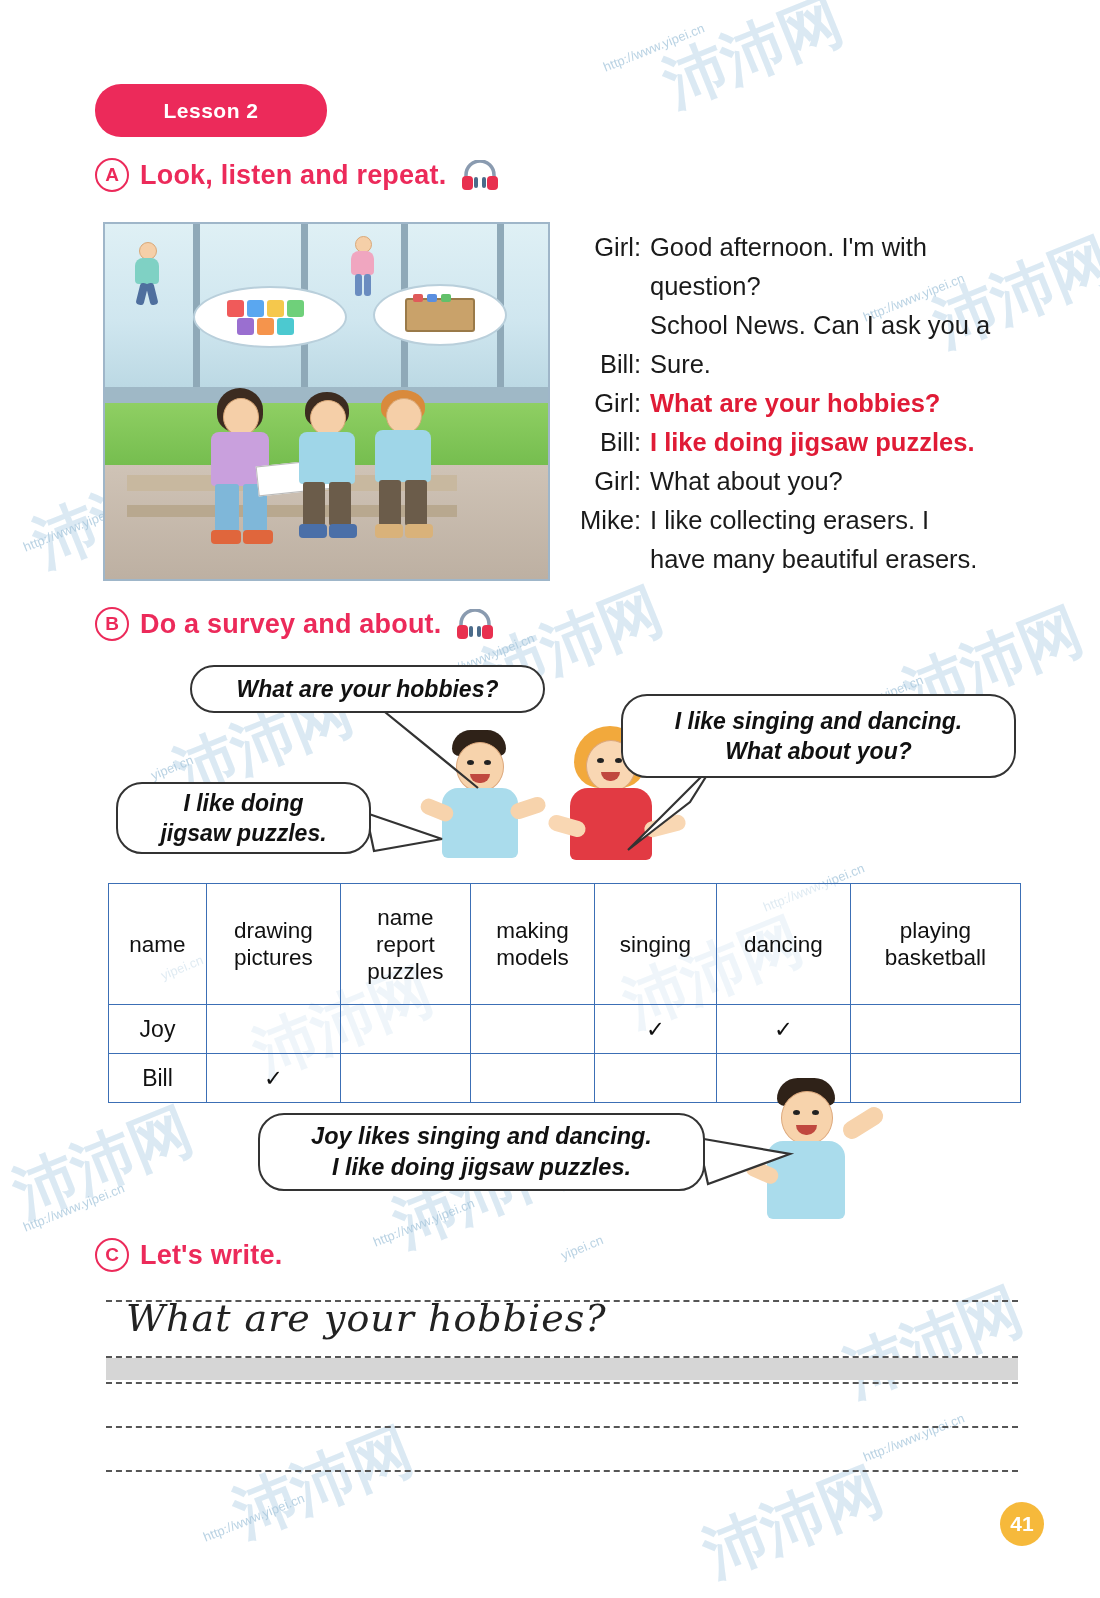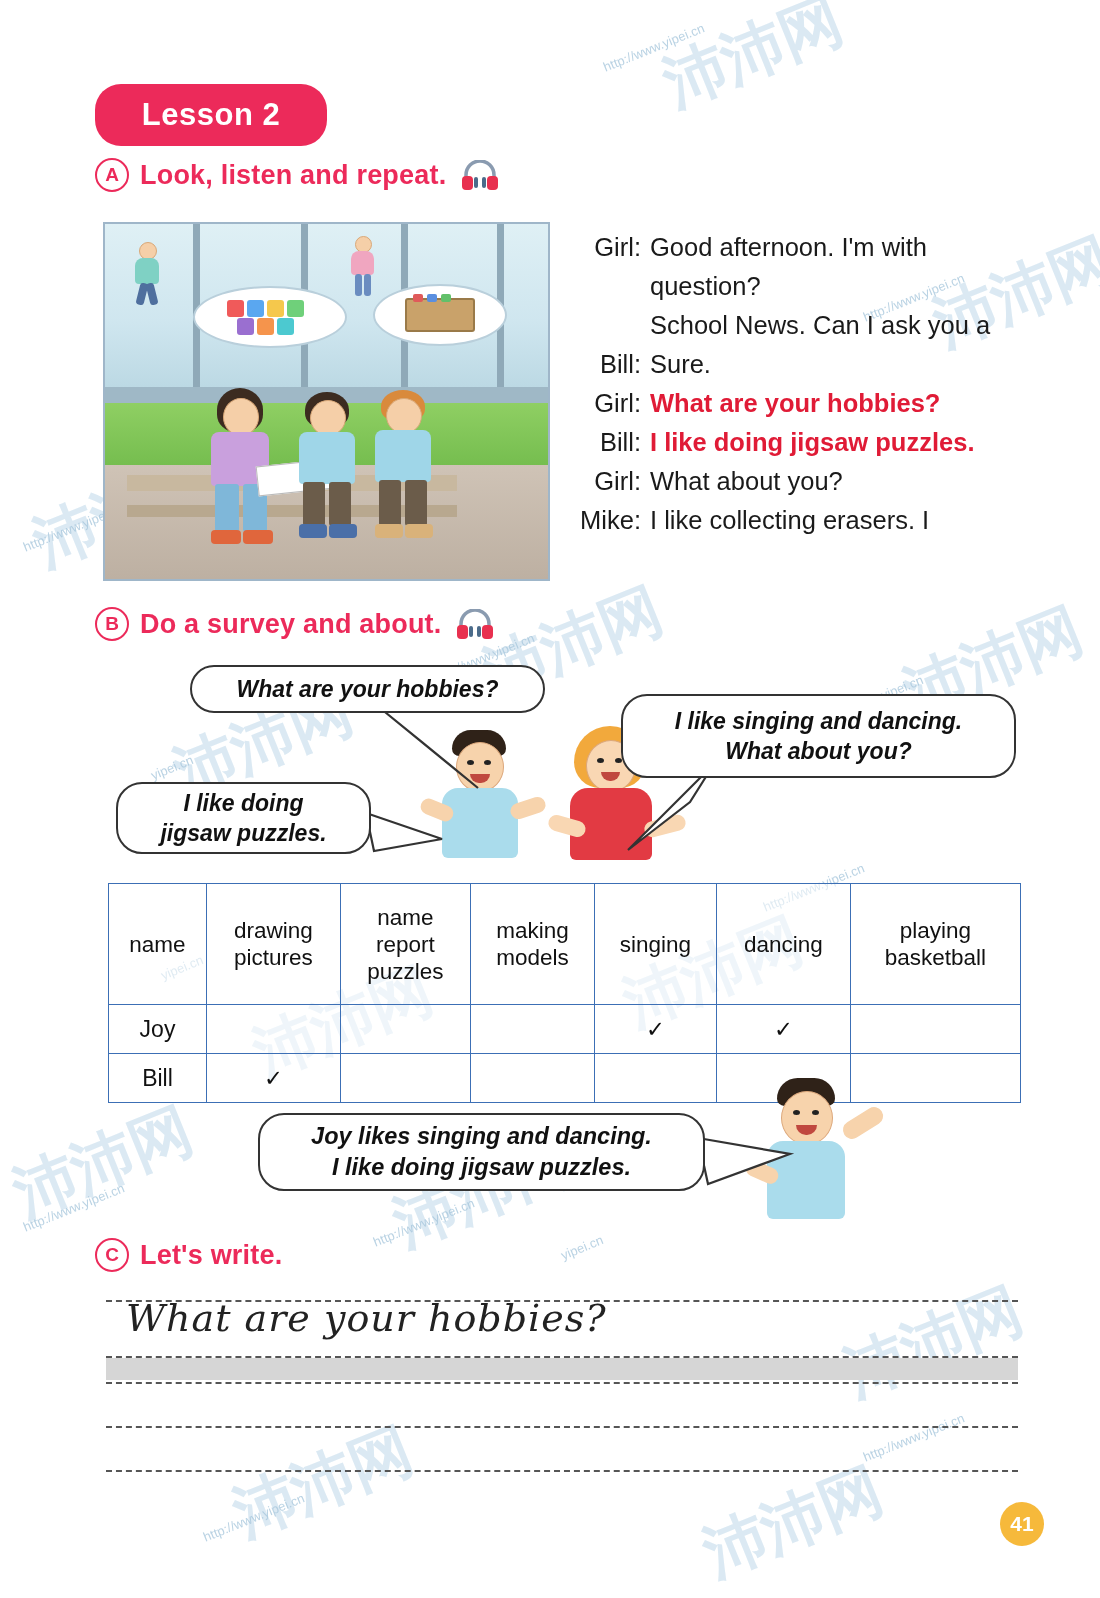--- a/index.html
+++ b/index.html
@@ -21,25 +21,25 @@
     font-family:"Liberation Sans", sans-serif;
     white-space:nowrap;
     transform-origin:center;
   }
   .wm.big { font-size:62px; font-weight:bold; color:#cfe2ef; opacity:.75; }
   .wm.small { font-size:13px; color:#a9c8dd; opacity:.8; }
 
   
   .lesson-badge {
     position:absolute; left:95px; top:84px;
-    width:232px; height:62px;
+    width:232px; height:53px;
     background:#ec2a5a;
     border-radius:26px;
     color:#fff;
-    font-size:31px; font-weight:bold;
+    font-size:21px; font-weight:bold;
     display:flex; align-items:center; justify-content:center;
     letter-spacing:.5px;
     z-index:10;
   }
 
   
   .sec {
     position:absolute; display:flex; align-items:center; z-index:10;
   }
   .sec .circle {
@@ -272,20 +272,24 @@
         <div class="spk">Bill:</div>
         <div class="txt red">I like doing jigsaw puzzles.</div>
       </div>
     <div class="row">
         <div class="spk">Girl:</div>
         <div class="txt">What about you?</div>
       </div>
     <div class="row">
         <div class="spk">Mike:</div>
         <div class="txt">I like collecting erasers.  I</div>
+      </div>
+    <div class="row">
+        <div class="spk"></div>
+        <div class="txt">have many beautiful erasers.</div>
       </div>
   </div>
 
   <div class="sec" style="left:95px; top:607px;">
     <div class="circle">B</div>
     <div class="title">Do a survey and about.</div>
     <div class="headphone">
       <svg width="40" height="30" viewBox="0 0 40 30">
         <path d="M6 20 V15 a14 14 0 0 1 28 0 V20" fill="none" stroke="#8a9bb0" stroke-width="3.5"></path>
         <rect x="2" y="16" width="11" height="14" rx="4" fill="#e8304f"></rect>

